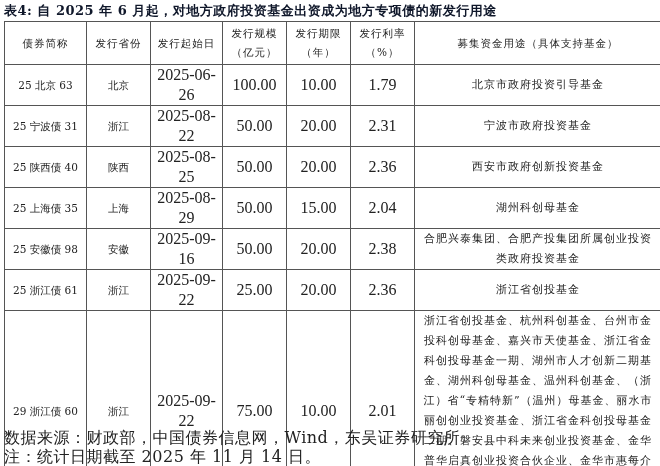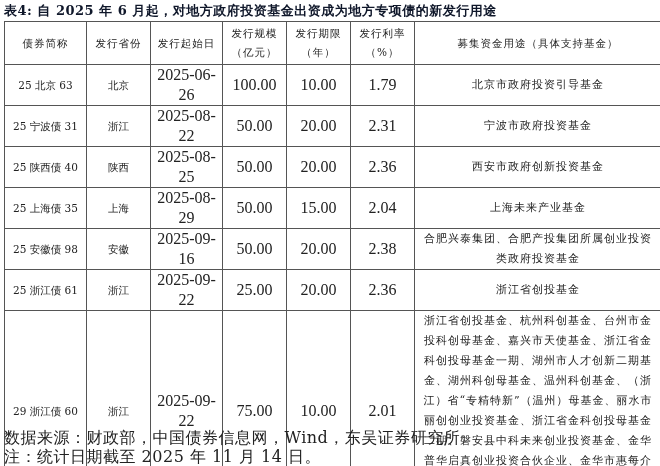--- a/index.html
+++ b/index.html
@@ -91,21 +91,21 @@
       <td class="num">2.36</td>
       <td class="use">西安市政府创新投资基金</td>
     </tr>
     <tr class="r">
       <td>25 上海债 35</td>
       <td>上海</td>
       <td class="num">2025-08-29</td>
       <td class="num">50.00</td>
       <td class="num">15.00</td>
       <td class="num">2.04</td>
-      <td class="use">上海未来产业基金</td>
+      <td class="use">湖州科创母基金</td>
     </tr>
     <tr class="r2">
       <td>25 安徽债 98</td>
       <td>安徽</td>
       <td class="num">2025-09-16</td>
       <td class="num">50.00</td>
       <td class="num">20.00</td>
       <td class="num">2.38</td>
       <td class="use">合肥兴泰集团、合肥产投集团所属创业投资类政府投资基金</td>
     </tr>

